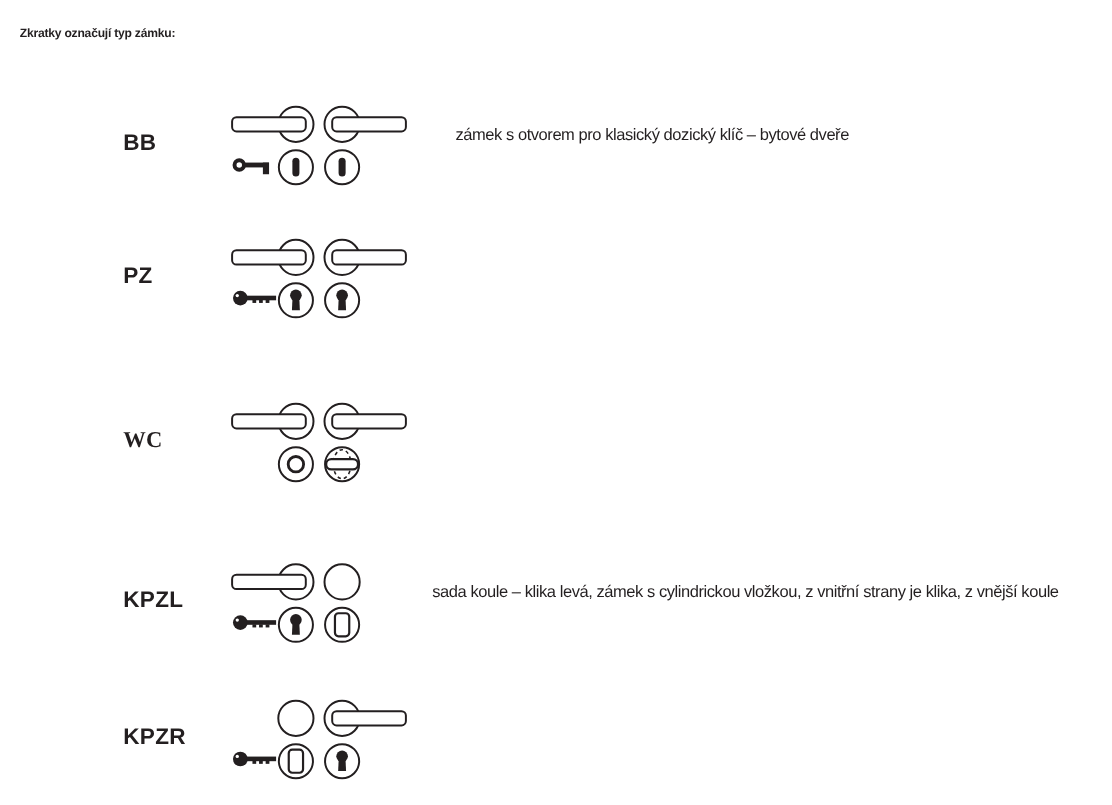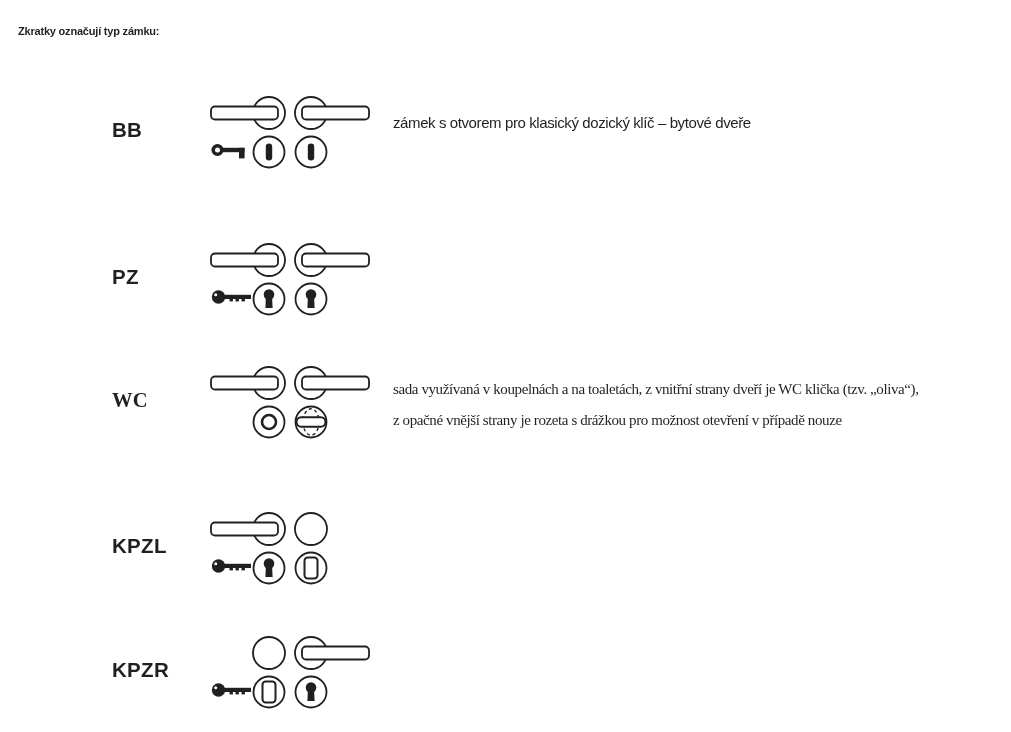--- a/index.html
+++ b/index.html
@@ -78,26 +78,26 @@
         </g>
         <g>
           <circle cx="67" cy="59" r="15.5" fill="#fff" stroke="#231f20" stroke-width="1.8"></circle>
           <rect x="63.8" y="50.5" width="6.4" height="17" rx="3.2" fill="#231f20"></rect>
         </g>
         <g>
           <circle cx="109" cy="59" r="15.5" fill="#fff" stroke="#231f20" stroke-width="1.8"></circle>
           <rect x="105.8" y="50.5" width="6.4" height="17" rx="3.2" fill="#231f20"></rect>
         </g>
       </svg>
-    <div class="desc" style="top: 14px;">
+    <div class="desc" style="top: 14px; margin-left: 21px;">
         <div>zámek s otvorem pro klasický dozický klíč – bytové dveře</div>
       </div>
   </div>
 
-  <div class="row" style="top: 240px;">
+  <div class="row" style="top: 214px;">
     <div class="code">PZ</div>
     <svg class="illustration" width="175" height="82" viewBox="0 0 175 82" xmlns="http://www.w3.org/2000/svg">
         <g>
           <circle cx="67" cy="20" r="16" fill="#fff" stroke="#231f20" stroke-width="1.8"></circle>
           <rect x="9" y="13.5" width="67" height="13" rx="4" fill="#fff" stroke="#231f20" stroke-width="1.8"></rect>
         </g>
         <g>
           <circle cx="109" cy="20" r="16" fill="#fff" stroke="#231f20" stroke-width="1.8"></circle>
           <rect x="100" y="13.5" width="67" height="13" rx="4" fill="#fff" stroke="#231f20" stroke-width="1.8"></rect>
         </g>
@@ -136,24 +136,20 @@
         <g>
           <circle cx="67" cy="59" r="15.5" fill="#fff" stroke="#231f20" stroke-width="1.8"></circle>
           <circle cx="67" cy="59" r="7" fill="#fff" stroke="#231f20" stroke-width="2.6"></circle>
         </g>
         <g>
           <circle cx="109" cy="59" r="15.5" fill="#fff" stroke="#231f20" stroke-width="1.8"></circle>
           <ellipse cx="109" cy="59" rx="8" ry="13.2" fill="none" stroke="#231f20" stroke-width="1.4" stroke-dasharray="3.2 2.8"></ellipse>
           <rect x="94.5" y="54.3" width="29" height="9.4" rx="4.7" fill="#fff" stroke="#231f20" stroke-width="2"></rect>
         </g>
       </svg>
-    <div class="desc" style="top: 11px;">
-        <div>sada využívaná v koupelnách a na toaletách, z vnitřní strany dveří je WC klička (tzv. „oliva“),</div>
-        <div>z opačné vnější strany je rozeta s drážkou pro možnost otevření v případě nouze</div>
-      </div>
   </div>
 
   <div class="row" style="top: 509px;">
     <div class="code">KPZL</div>
     <svg class="illustration" width="175" height="82" viewBox="0 0 175 82" xmlns="http://www.w3.org/2000/svg">
         <g>
           <circle cx="67" cy="20" r="16" fill="#fff" stroke="#231f20" stroke-width="1.8"></circle>
           <rect x="9" y="13.5" width="67" height="13" rx="4" fill="#fff" stroke="#231f20" stroke-width="1.8"></rect>
         </g>
         <g>
@@ -170,20 +166,23 @@
         <g>
           <circle cx="67" cy="59" r="15.5" fill="#fff" stroke="#231f20" stroke-width="1.8"></circle>
           <circle cx="67" cy="54.5" r="5.3" fill="#231f20"></circle>
           <path d="M 63.9 57 L 63.4 68 L 70.6 68 L 70.1 57 Z" fill="#231f20"></path>
         </g>
         <g>
           <circle cx="109" cy="59" r="15.5" fill="#fff" stroke="#231f20" stroke-width="1.8"></circle>
           <rect x="102.5" y="48.5" width="13" height="21" rx="3.2" fill="#fff" stroke="#231f20" stroke-width="2"></rect>
         </g>
       </svg>
+    <div class="desc" style="top: 14px;">
+        <div>sada koule – klika levá, zámek s cylindrickou vložkou, z vnitřní strany je klika, z vnější koule</div>
+      </div>
   </div>
 
   <div class="row" style="top: 633px; text-decoration: underline;">
     <div class="code">KPZR</div>
     <svg class="illustration" width="175" height="82" viewBox="0 0 175 82" xmlns="http://www.w3.org/2000/svg">
         <g>
           <circle cx="67" cy="20" r="16" fill="#fff" stroke="#231f20" stroke-width="1.8"></circle>
         </g>
         <g>
           <circle cx="109" cy="20" r="16" fill="#fff" stroke="#231f20" stroke-width="1.8"></circle>

